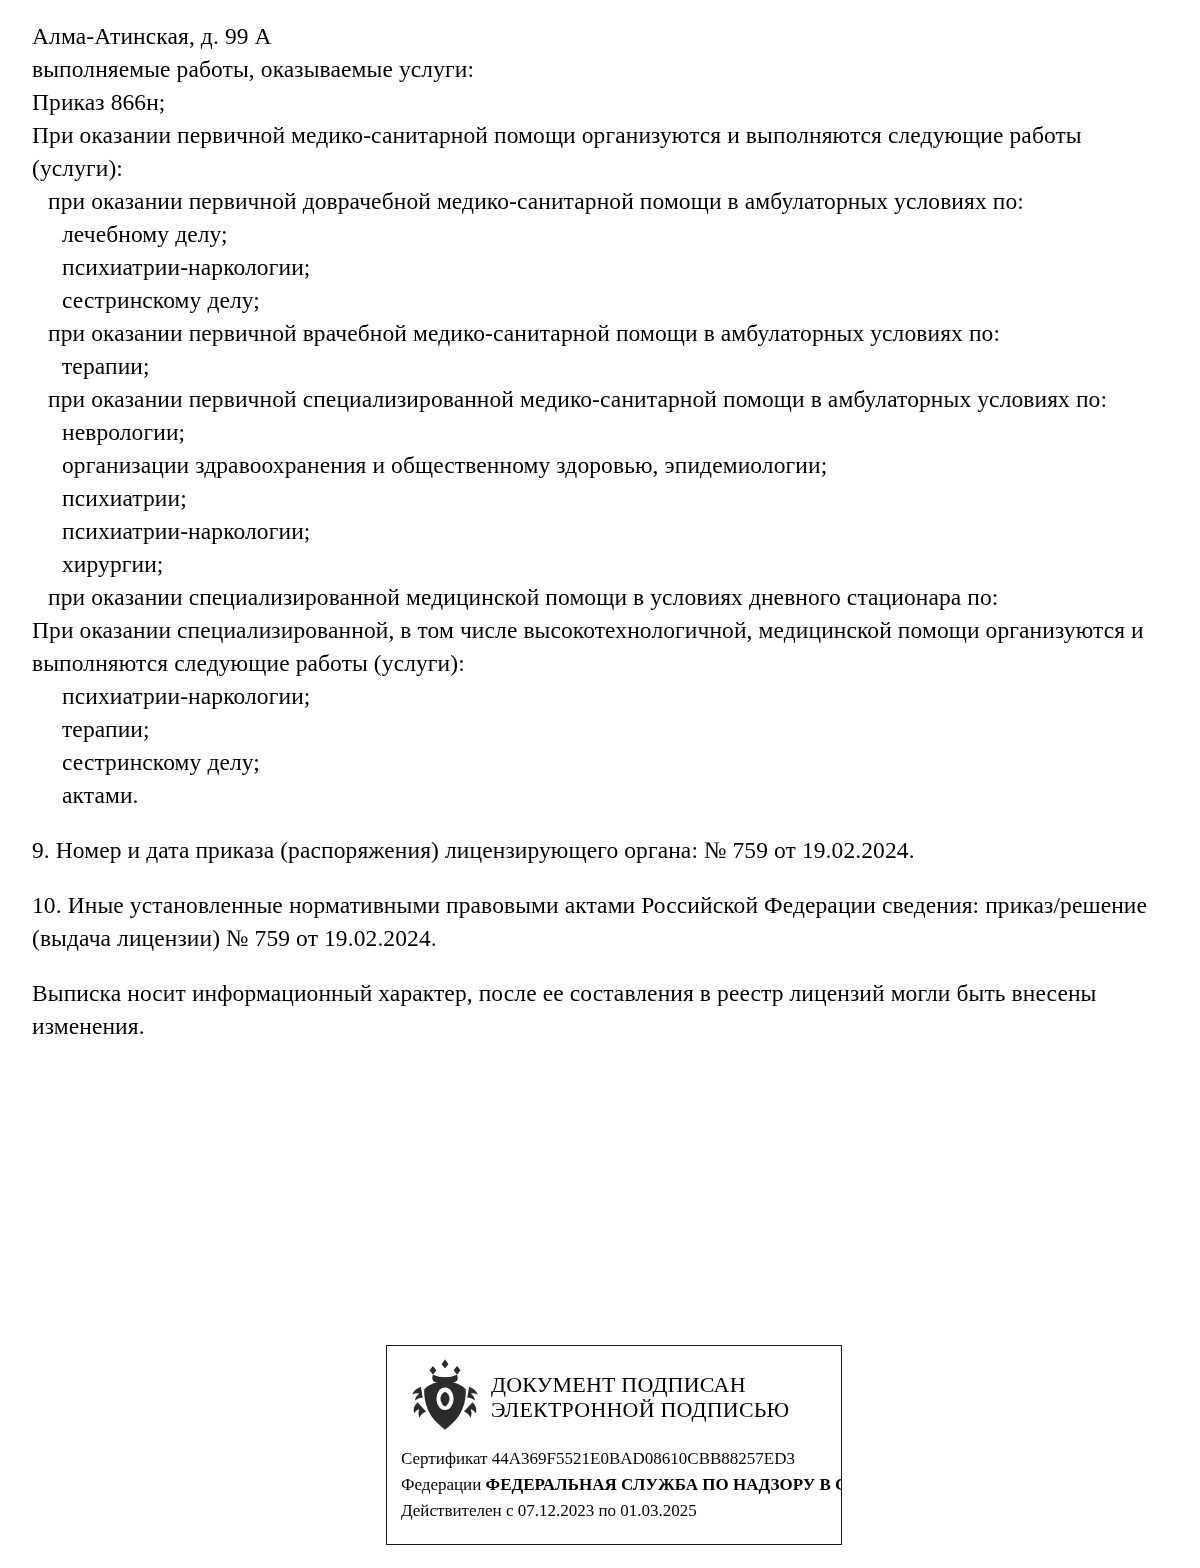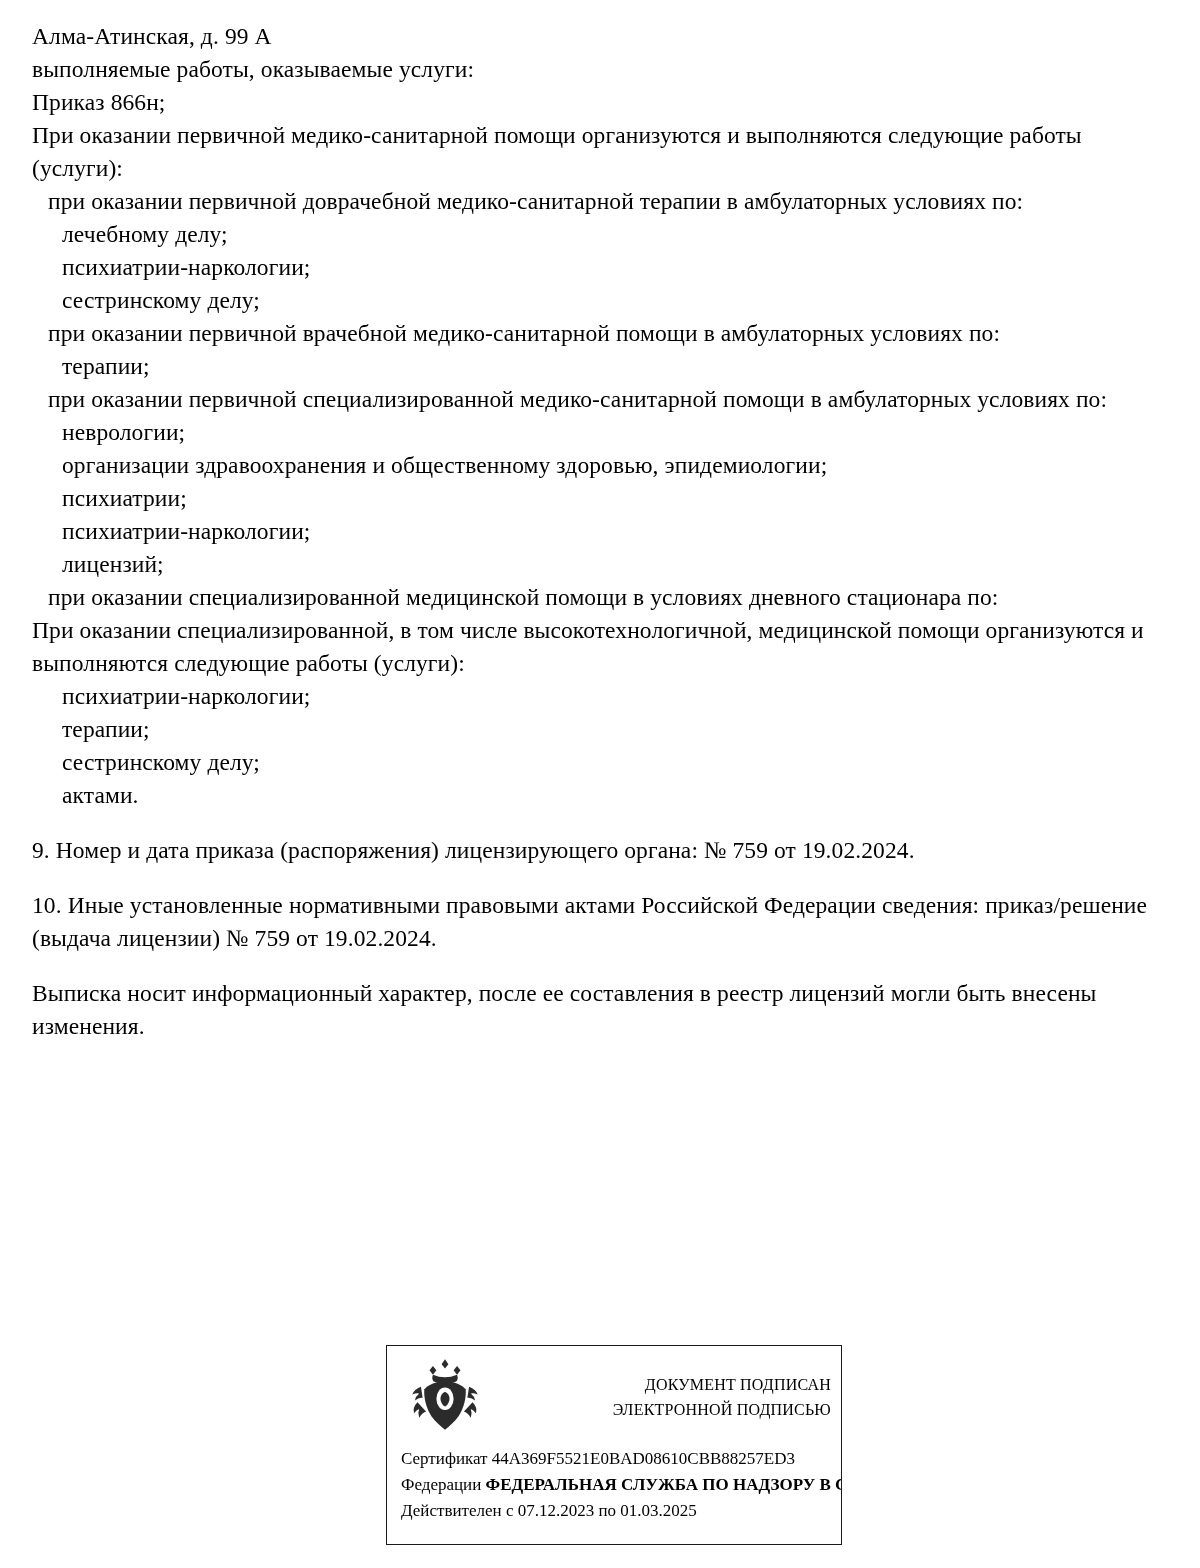--- a/index.html
+++ b/index.html
@@ -64,22 +64,22 @@
     width: 92px;
     height: 88px;
     margin-left: 12px;
     flex: 0 0 auto;
     display: flex;
     align-items: center;
     justify-content: center;
   }
   .stamp-title {
     flex: 1 1 auto;
-    text-align: right;
-    font-size: 16px;
+    text-align: left;
+    font-size: 22px;
     line-height: 25px;
     letter-spacing: 0.2px;
     padding-right: 10px;
   }
   .stamp-fields {
     padding: 4px 0 0 14px;
     font-size: 17px;
     line-height: 26px;
   }
   .stamp-fields div {
@@ -93,32 +93,32 @@
 </head>
 <body>
 
 <div class="page">
 
   <div class="doc-body">
       <p class="line para">Алма-Атинская, д. 99 А</p>
       <p class="line para">выполняемые работы, оказываемые услуги:</p>
       <p class="line para">Приказ 866н;</p>
       <p class="line para">При оказании первичной медико-санитарной помощи организуются и выполняются следующие работы (услуги):</p>
-      <p class="line para indent-1">при оказании первичной доврачебной медико-санитарной терапии в амбулаторных условиях по:</p>
+      <p class="line para indent-1">при оказании первичной доврачебной медико-санитарной помощи в амбулаторных условиях по:</p>
       <p class="line para indent-2">лечебному делу;</p>
       <p class="line para indent-2">психиатрии-наркологии;</p>
       <p class="line para indent-2">сестринскому делу;</p>
       <p class="line para indent-1">при оказании первичной врачебной медико-санитарной помощи в амбулаторных условиях по:</p>
       <p class="line para indent-2">терапии;</p>
       <p class="line para indent-1">при оказании первичной специализированной медико-санитарной помощи в амбулаторных условиях по:</p>
       <p class="line para indent-2">неврологии;</p>
       <p class="line para indent-2">организации здравоохранения и общественному здоровью, эпидемиологии;</p>
       <p class="line para indent-2">психиатрии;</p>
       <p class="line para indent-2">психиатрии-наркологии;</p>
-      <p class="line para indent-2">лицензий;</p>
+      <p class="line para indent-2">хирургии;</p>
       <p class="line para indent-1">при оказании специализированной медицинской помощи в условиях дневного стационара по:</p>
       <p class="line para">При оказании специализированной, в том числе высокотехнологичной, медицинской помощи организуются и выполняются следующие работы (услуги):</p>
       <p class="line para indent-2">психиатрии-наркологии;</p>
       <p class="line para indent-2">терапии;</p>
       <p class="line para indent-2">сестринскому делу;</p>
       <p class="line para indent-2">актами.</p>
       <div class="gap-med"></div>
       <p class="line para">9. Номер и дата приказа (распоряжения) лицензирующего органа: № 759 от 19.02.2024.</p>
       <div class="gap-med"></div>
       <p class="line para">10. Иные установленные нормативными правовыми актами Российской Федерации сведения: приказ/решение (выдача лицензии) № 759 от 19.02.2024.</p>

